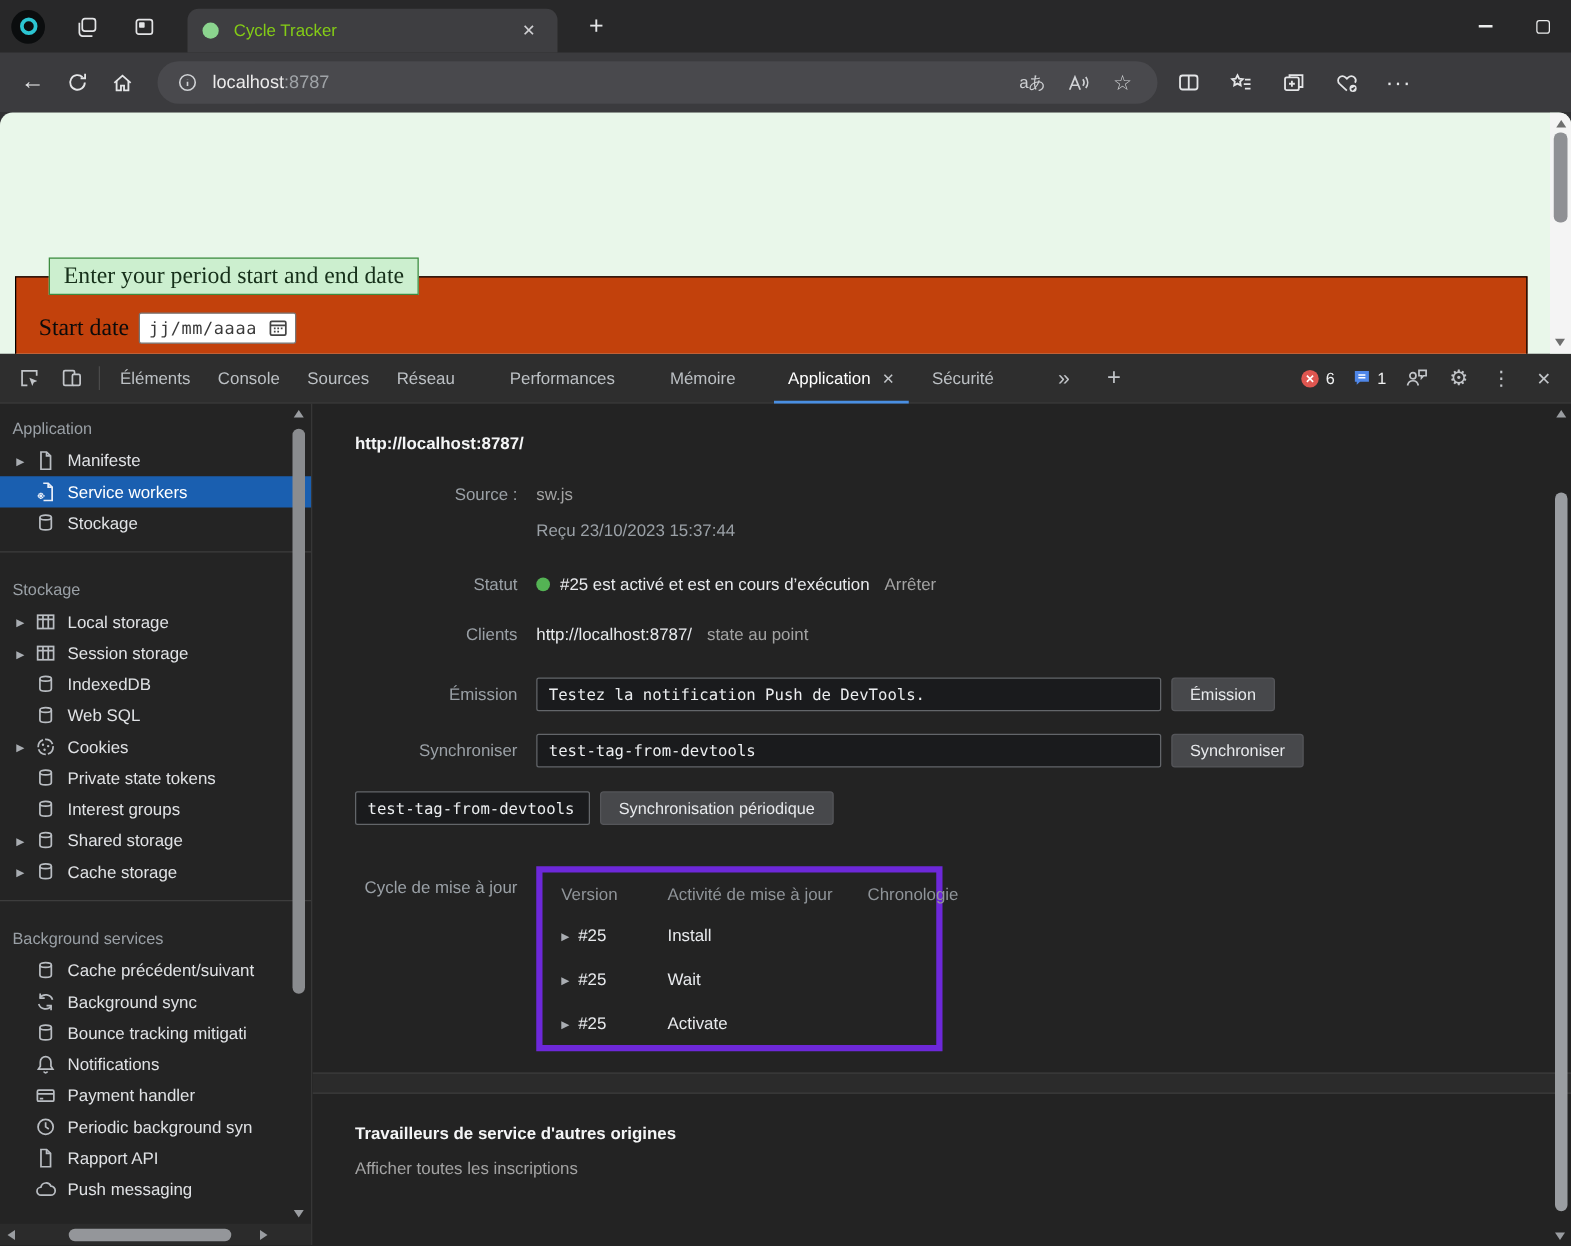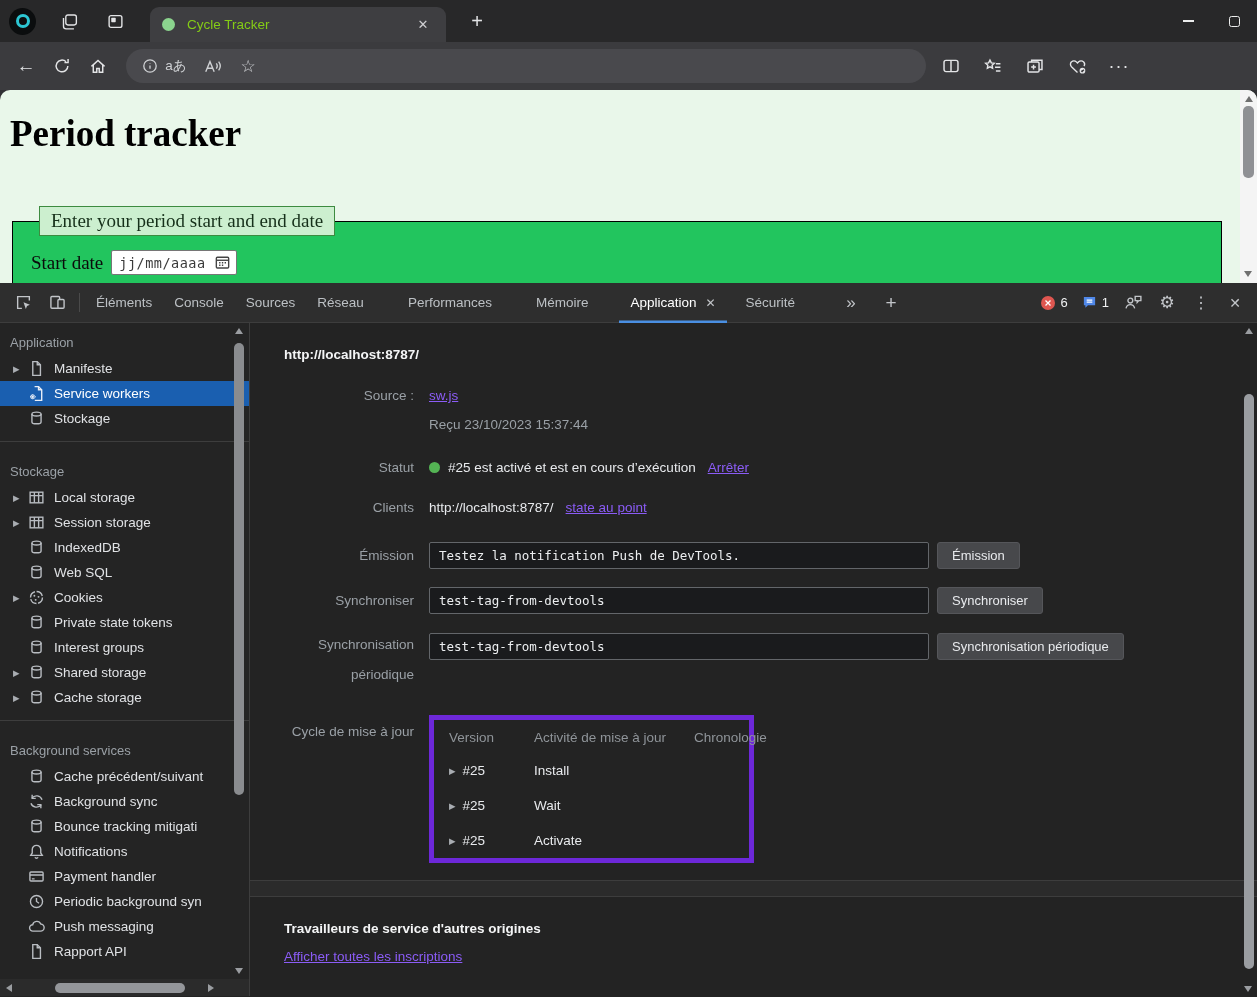--- a/index.html
+++ b/index.html
@@ -30,21 +30,21 @@
   .url-text { margin-left:12px; font-size:14.5px; flex:1; }
   .url-host { color:#ecebeb; } .url-port { color:#9fa3a7; }
   .pill-ico { width:36px; height:30px; display:grid; place-items:center; color:#cfd1d4; font-size:13.5px; }
   .tb-right { display:flex; align-items:center; margin-left:4px; }
   .tb-ico { width:42px; height:36px; display:grid; place-items:center; color:#e4e5e7; font-size:18px; }
 
   
   .page-wrap { height:193px; background:#303033; }
   .webpage { position:relative; width:100%; height:193px; background:#e9f7ea; border-radius:10px 10px 0 0; overflow:hidden; }
   .page-title { font-family:"Liberation Serif", serif; font-weight:bold; font-size:37px; color:#000; margin:22px 0 0 10px; }
-  fieldset.period-fs { position:absolute; left:12px; width:1210px; top:116px; height:140px; background:#22c55e; border:1px solid #000; padding:0 0 0 18px; }
+  fieldset.period-fs { position:absolute; left:12px; width:1210px; top:116px; height:140px; background:#c2410c; border:1px solid #000; padding:0 0 0 18px; }
   fieldset.period-fs legend { margin-left:8px; background:#ccefcf; border:1px solid #3d8b40; padding:3px 11px; font-family:"Liberation Serif", serif; font-size:19px; color:#16301a; }
   .start-row { margin-top:14px; display:flex; align-items:center; font-family:"Liberation Serif", serif; font-size:19px; color:#0b0b0b; }
   .date-input { margin-left:8px; width:126px; height:25px; border:1px solid #767676; border-radius:2px; background:#fff; display:flex; align-items:center; padding:0 5px 0 7px; }
   .date-text { flex:1; font-family:"DejaVu Sans Mono", monospace; font-size:13.5px; letter-spacing:.5px; color:#3a3a3a; }
   .page-scroll { position:absolute; right:0; top:0; bottom:0; width:17px; background:#f4f4f4; }
   .arr { width:0; height:0; margin:0 auto; }
   .arr-up-l { border-left:4.5px solid transparent; border-right:4.5px solid transparent; border-bottom:6px solid #6f6f6f; margin-top:6px; }
   .arr-dn-l { border-left:4.5px solid transparent; border-right:4.5px solid transparent; border-top:6px solid #6f6f6f; position:absolute; bottom:6px; left:4px; }
   .page-thumb { position:absolute; left:3px; top:16px; width:11px; height:72px; background:#8f9094; border-radius:5px; }
 
@@ -78,21 +78,21 @@
   .sb-hthumb { position:absolute; left:55px; top:3.5px; width:130px; height:10px; background:#94969a; border-radius:5px; }
   .arr-left { position:absolute; left:6px; top:4.5px; border-top:4.5px solid transparent; border-bottom:4.5px solid transparent; border-right:6px solid #9a9da1; }
   .arr-right { position:absolute; left:208px; top:4.5px; border-top:4.5px solid transparent; border-bottom:4.5px solid transparent; border-left:6px solid #9a9da1; }
 
   .dt-main { position:relative; flex:1; background:#232323; overflow:hidden; }
   .dt-main-content { padding:24px 46px 0 34px; }
   .origin-row { display:flex; align-items:baseline; }
   .origin { font-weight:bold; color:#f4f5f6; font-size:13.5px; }
   .origin-links { margin-left:auto; display:flex; gap:26px; }
   .wlink { color:#eceef0; text-decoration:underline; font-size:13.5px; cursor:pointer; }
-  .blink { color:#8b5cf6; text-decoration:underline; font-size:13.5px; cursor:pointer; }
+  .blink { color:#a3a3a3; font-size:13.5px; cursor:pointer; }
   .kv { display:grid; grid-template-columns:130px auto; column-gap:15px; align-items:center; }
   .kv-label { text-align:right; color:#9aa0a6; }
   .kv-val { color:#e8eaed; display:flex; align-items:center; }
   .mt26{margin-top:26px}.mt14{margin-top:14px}.mt28{margin-top:28px}.mt25{margin-top:25px}
   .mt27{margin-top:27px}.mt18{margin-top:18px}.mt19{margin-top:19px}.mt33{margin-top:33px}
   .status-dot { width:11px; height:11px; border-radius:50%; background:#54b354; margin-right:8px; flex:0 0 11px; }
   .gap12 { margin-left:12px; }
   .dt-input { width:500px; height:27px; background:#1a1b1d; border:1px solid #63666a; border-radius:2px; color:#eceef0; font-family:"DejaVu Sans Mono", monospace; font-size:12.5px; padding:0 9px; }
   .dt-btn { margin-left:8px; height:27px; background:#47484b; color:#e8eaed; border:1px solid #55565a; border-radius:3px; font-size:13px; padding:0 14px; font-family:"Liberation Sans", sans-serif; white-space:nowrap; }
   .two-line { display:flex; flex-direction:column; gap:15px; padding-top:4px; }
@@ -164,20 +164,21 @@
           <path d="M3.8 7v6.6h3.1v-3.4h2.2v3.4h3.1V7"></path>
         </svg>
     </div>
     <div class="url-pill">
       <span>
         <svg width="16" height="16" viewBox="0 0 16 16" fill="none" stroke="#d0d2d5">
             <circle cx="8" cy="8" r="6.2"></circle>
             <path d="M8 7.4v3.4M8 5.1v.3"></path>
           </svg>
       </span>
+      <span class="url-text"><span class="url-host">localhost</span><span class="url-port">:8787</span></span>
       <span class="pill-ico">aあ</span>
       <span class="pill-ico">
         <svg width="19" height="17" viewBox="0 0 18 16" fill="none" stroke="currentColor">
             <path d="M2.6 13 6.6 3.4 10.6 13M4 9.6h5.2"></path>
             <path d="M12.6 5a4.3 4.3 0 0 1 0 5M14.8 3.3a7 7 0 0 1 0 8.4"></path>
           </svg>
       </span>
       <span class="pill-ico" style="font-size:17px;">☆</span>
     </div>
     <div class="tb-right">
@@ -206,21 +207,20 @@
             <circle cx="13.7" cy="12" r="2.7" fill="currentColor" stroke="none"></circle>
             <path d="m12.6 12 .8.8 1.6-1.7" stroke="#3b3b3e"></path>
           </svg>
       </span>
       <span class="tb-ico" style="letter-spacing:1px;">···</span>
     </div>
   </div>
 
   <div class="page-wrap">
     <div class="webpage">
-      <h1 class="page-title">Period tracker</h1>
       <fieldset class="period-fs">
         <legend>Enter your period start and end date</legend>
         <div class="start-row">
           <span>Start date</span>
           <span class="date-input">
             <span class="date-text">jj/mm/aaaa</span>
             <span>
               <svg width="17" height="17" viewBox="0 0 16 16" fill="none" stroke="#444">
                   <rect x="2.2" y="3" width="11.6" height="10.2" rx="1"></rect>
                   <path d="M2.2 5.9h11.6"></path>
@@ -492,34 +492,34 @@
                 <circle cx="8" cy="8" r="5.7"></circle>
                 <path d="M8 4.6V8l2.4 1.6"></path>
               </svg>
             </span>
           <span>Periodic background syn</span>
         </div>
         <div class="sb-item">
           <span class="sb-exp"></span>
           <span class="sb-ico">
               <svg viewBox="0 0 16 16" fill="none" stroke="currentColor">
-                <path d="M4.6 12.4a3 3 0 0 1-.2-6A4 4 0 0 1 12 5.6a3.4 3.4 0 0 1-.4 6.8z"></path>
-              </svg>
-            </span>
-          <span>Push messaging</span>
-        </div>
-        <div class="sb-item">
-          <span class="sb-exp"></span>
-          <span class="sb-ico">
-              <svg viewBox="0 0 16 16" fill="none" stroke="currentColor">
                 <path d="M4.5 1.5h4.2l3 3v10H4.5z"></path>
                 <path d="M8.7 1.5v3h3"></path>
               </svg>
             </span>
           <span>Rapport API</span>
+        </div>
+        <div class="sb-item">
+          <span class="sb-exp"></span>
+          <span class="sb-ico">
+              <svg viewBox="0 0 16 16" fill="none" stroke="currentColor">
+                <path d="M4.6 12.4a3 3 0 0 1-.2-6A4 4 0 0 1 12 5.6a3.4 3.4 0 0 1-.4 6.8z"></path>
+              </svg>
+            </span>
+          <span>Push messaging</span>
         </div>
 
         <div class="sb-vscroll">
           <div class="arr arr-up-d"></div>
           <div class="sb-thumb"></div>
           <div class="arr arr-dn-d"></div>
         </div>
         <div class="sb-hscroll">
           <div class="arr-left"></div>
           <div class="sb-hthumb"></div>
@@ -571,24 +571,20 @@
 
           <div class="kv mt18">
             <span class="kv-label">Synchroniser</span>
             <span class="kv-val">
               <input class="dt-input" value="test-tag-from-devtools" style="">
               <button class="dt-btn">Synchroniser</button>
             </span>
           </div>
 
           <div class="kv mt19 align-start">
-            <span class="kv-label two-line">
-              <span>Synchronisation</span>
-              <span>périodique</span>
-            </span>
             <span class="kv-val">
               <input class="dt-input" value="test-tag-from-devtools" style="">
               <button class="dt-btn">Synchronisation périodique</button>
             </span>
           </div>
 
           <div class="kv mt33 align-start">
             <span class="kv-label" style="padding-top:9px">Cycle de mise à jour</span>
             <span class="kv-val">
               <div class="ut">

